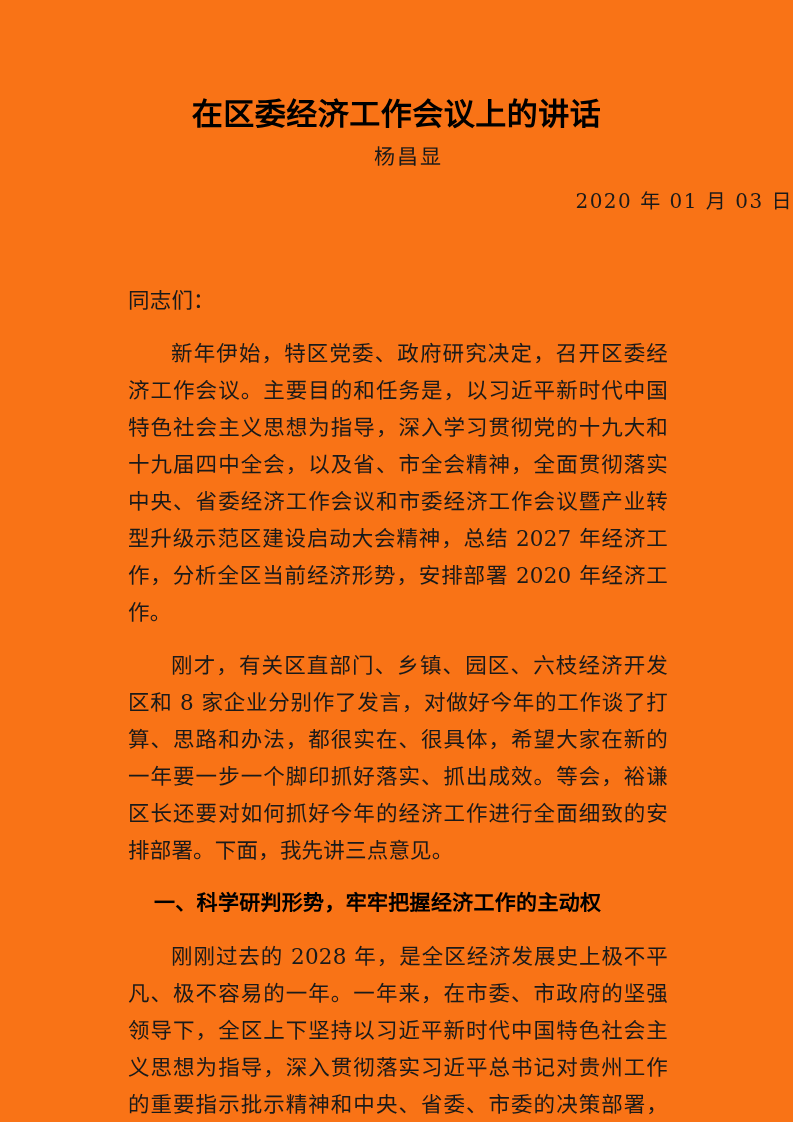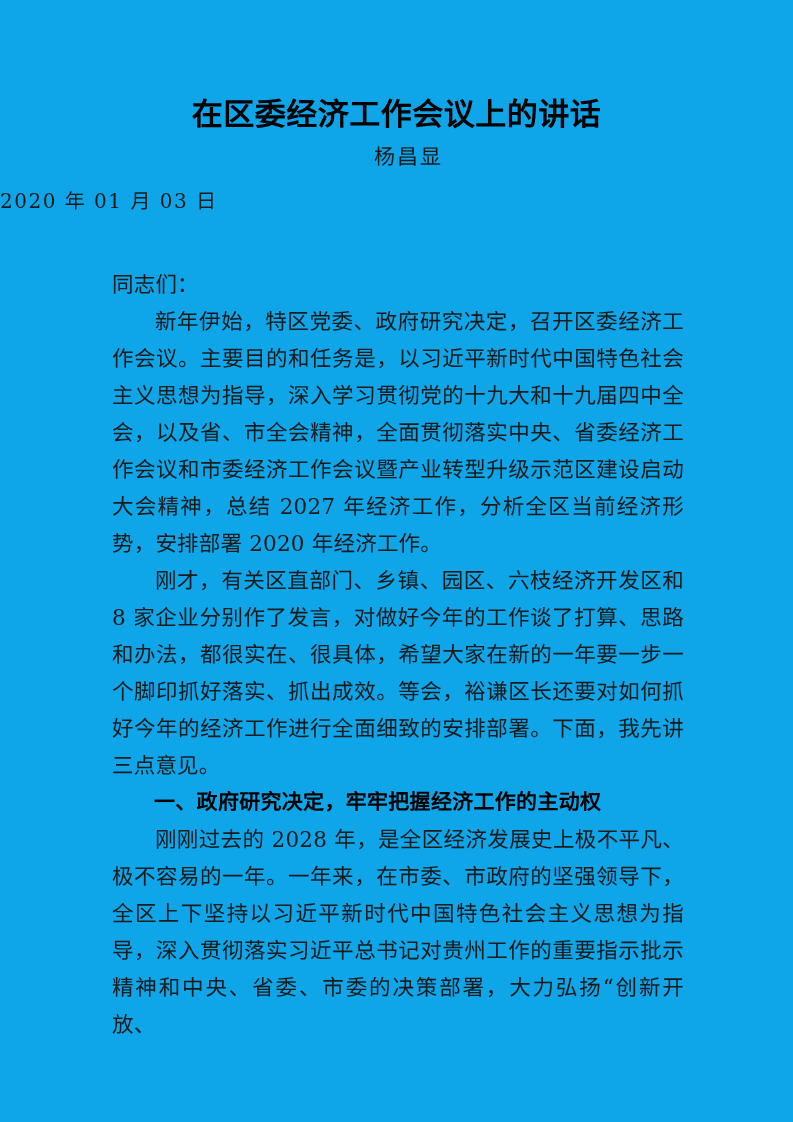--- a/index.html
+++ b/index.html
@@ -6,21 +6,21 @@
   html, body {
     margin: 0;
     padding: 0;
     background: #ffffff;
   }
 
   .page {
     position: relative;
     width: 793px;
     height: 1122px;
-    background: #0ea5e9;
+    background: #f97316;
     overflow: hidden;
     box-sizing: border-box;
   }
 
   
   .doc-title {
     position: absolute;
     top: 92px;
     left: 0;
     width: 793px;
@@ -46,21 +46,21 @@
     letter-spacing: 2px;
     color: #1a1a1a;
     white-space: nowrap;
   }
 
   .doc-date {
     position: absolute;
     top: 186px;
     left: 0;
     width: 793px;
-    text-align: left;
+    text-align: right;
     font-family: "DejaVu Serif", "Liberation Serif", serif;
     font-size: 20px;
     line-height: 30px;
     letter-spacing: 1.5px;
     color: #1a1a1a;
     white-space: nowrap;
   }
 
   
   .body-area {
@@ -70,21 +70,21 @@
     width: 572px;
   }
 
   .para {
     font-family: "DejaVu Serif", "Liberation Serif", serif;
     font-size: 21.5px;
     line-height: 37px;
     color: #1a1a1a;
     text-align: justify;
     text-justify: inter-ideograph;
-    margin: 0;
+    margin: 16px;
     letter-spacing: 0.2px;
   }
 
   .para.indent {
     text-indent: 43px;
   }
 
   .section-heading {
     font-family: "DejaVu Sans", "Liberation Sans", sans-serif;
     font-weight: 700;
@@ -109,19 +109,19 @@
   <div class="doc-date">2020 年 01 月 03 日</div>
 
   <div class="body-area">
 
     <p class="para">同志们：</p>
 
     <p class="para indent">新年伊始，特区党委、政府研究决定，召开区委经济工作会议。主要目的和任务是，以习近平新时代中国特色社会主义思想为指导，深入学习贯彻党的十九大和十九届四中全会，以及省、市全会精神，全面贯彻落实中央、省委经济工作会议和市委经济工作会议暨产业转型升级示范区建设启动大会精神，总结 2027 年经济工作，分析全区当前经济形势，安排部署 2020 年经济工作。</p>
 
     <p class="para indent">刚才，有关区直部门、乡镇、园区、六枝经济开发区和 8 家企业分别作了发言，对做好今年的工作谈了打算、思路和办法，都很实在、很具体，希望大家在新的一年要一步一个脚印抓好落实、抓出成效。等会，裕谦区长还要对如何抓好今年的经济工作进行全面细致的安排部署。下面，我先讲三点意见。</p>
 
-    <p class="section-heading">一、政府研究决定，牢牢把握经济工作的主动权</p>
+    <p class="section-heading">一、科学研判形势，牢牢把握经济工作的主动权</p>
 
     <p class="para indent">刚刚过去的 2028 年，是全区经济发展史上极不平凡、极不容易的一年。一年来，在市委、市政府的坚强领导下，全区上下坚持以习近平新时代中国特色社会主义思想为指导，深入贯彻落实习近平总书记对贵州工作的重要指示批示精神和中央、省委、市委的决策部署，大力弘扬“创新开放、</p>
 
   </div>
 
 </div>
 
 </body></html>

